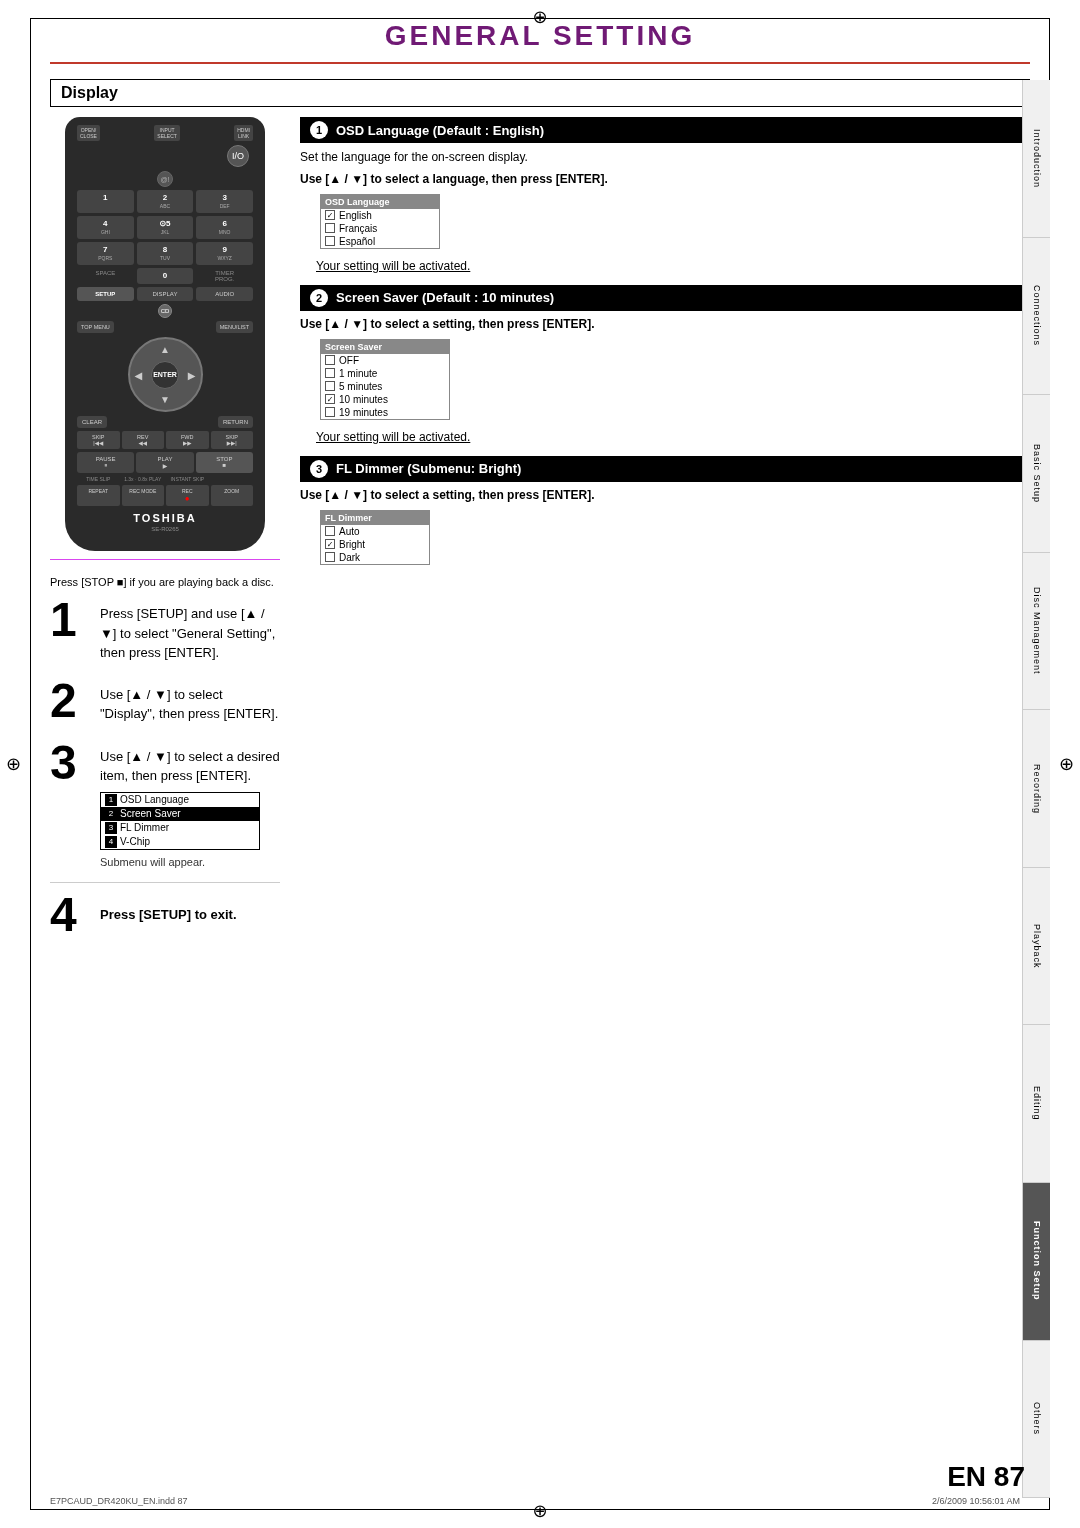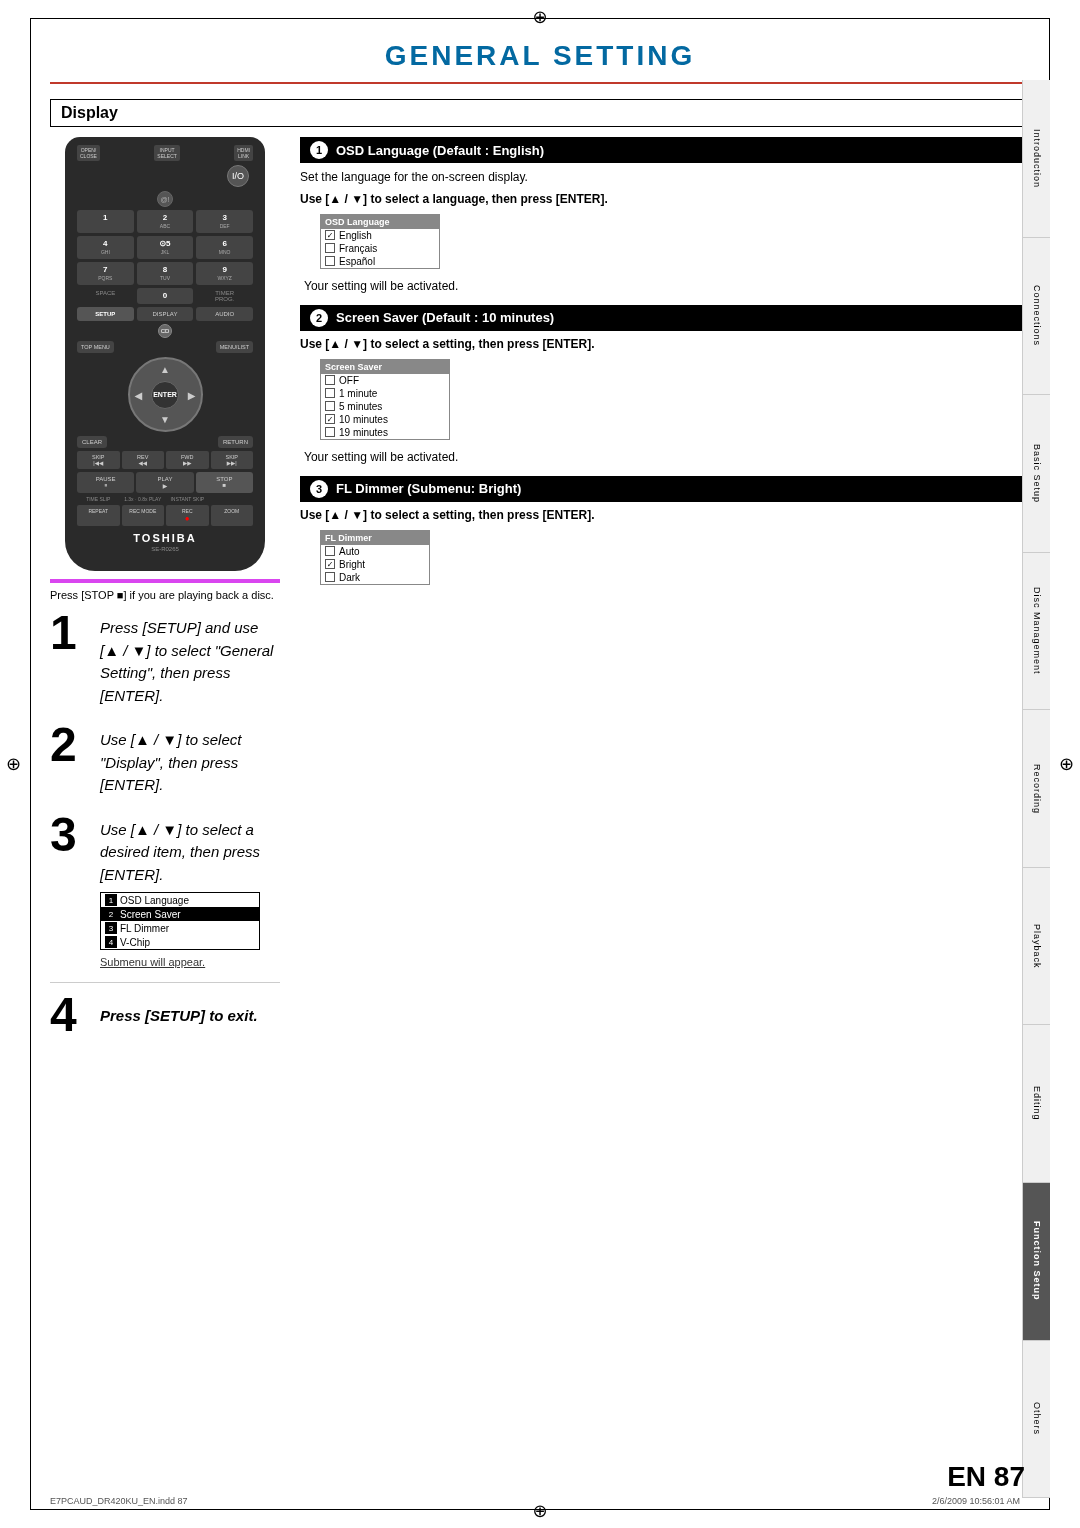--- a/index.html
+++ b/index.html
@@ -28,23 +28,23 @@
     .reg-mark-top { top: 6px; left: 50%; transform: translateX(-50%); }
     .reg-mark-bottom { bottom: 6px; left: 50%; transform: translateX(-50%); }
     .reg-mark-left { left: 6px; top: 50%; transform: translateY(-50%); }
     .reg-mark-right { right: 6px; top: 50%; transform: translateY(-50%); }
 
     
     .page-title {
       text-align: center;
       font-size: 28px;
       font-weight: bold;
-      color: #0369a1;
+      color: #701a75;
       letter-spacing: 3px;
-      padding: 40px 0 10px 0;
+      padding: 20px 0 10px 0;
       margin: 0 50px;
     }
     .title-underline {
       border-bottom: 2px solid #c0392b;
       margin: 0 50px 15px 50px;
     }
 
     
     .section-header {
       background: #fff;
@@ -324,43 +324,42 @@
     .remote-model {
       text-align: center;
       color: #888;
       font-size: 6px;
       margin-bottom: 4px;
     }
 
     .press-stop-note {
       font-size: 11px;
       margin: 8px 0;
-      border-top: 4px solid #d946ef;
-      padding-top: 6px;
+      border-top: 1px solid #d946ef;
+      padding-top: 16px;
     }
 
     
     .step-block {
       display: flex;
       gap: 10px;
       margin-bottom: 14px;
       align-items: flex-start;
     }
     .step-num-large {
       font-size: 48px;
       font-weight: bold;
       line-height: 1;
       min-width: 40px;
       color: #000;
     }
     .step-text {
-      font-size: 15px;
+      font-size: 13px;
       line-height: 1.5;
       padding-top: 8px;
-      font-style: italic;
     }
 
     
     .submenu-box {
       border: 1px solid #000;
       width: 160px;
       margin: 6px 0;
     }
     .submenu-row {
       display: flex;
@@ -447,21 +446,22 @@
       flex-shrink: 0;
       display: flex;
       align-items: center;
       justify-content: center;
       font-size: 8px;
     }
     .checkbox.checked::after { content: '✓'; }
 
     .activated-text {
       font-size: 12px;
-      margin: 6px 0 12px 4px;
+      margin: 6px 0 12px 16px;
+      text-decoration: underline;
     }
 
     
     .saver-box {
       border: 1px solid #888;
       width: 130px;
       margin: 8px 0 10px 20px;
     }
     .saver-header {
       background: #888;
@@ -530,21 +530,20 @@
     .divider {
       border: none;
       border-top: 1px solid #ccc;
       margin: 8px 0;
     }
 
     .submenu-note {
       font-size: 11px;
       margin-top: 4px;
       color: #333;
-      text-decoration: underline;
     }
   </style>
 </head>
 <body>
 
 <div class="page-border-top"></div>
 <div class="page-border-bottom"></div>
 <div class="page-border-left"></div>
 <div class="page-border-right"></div>
 

